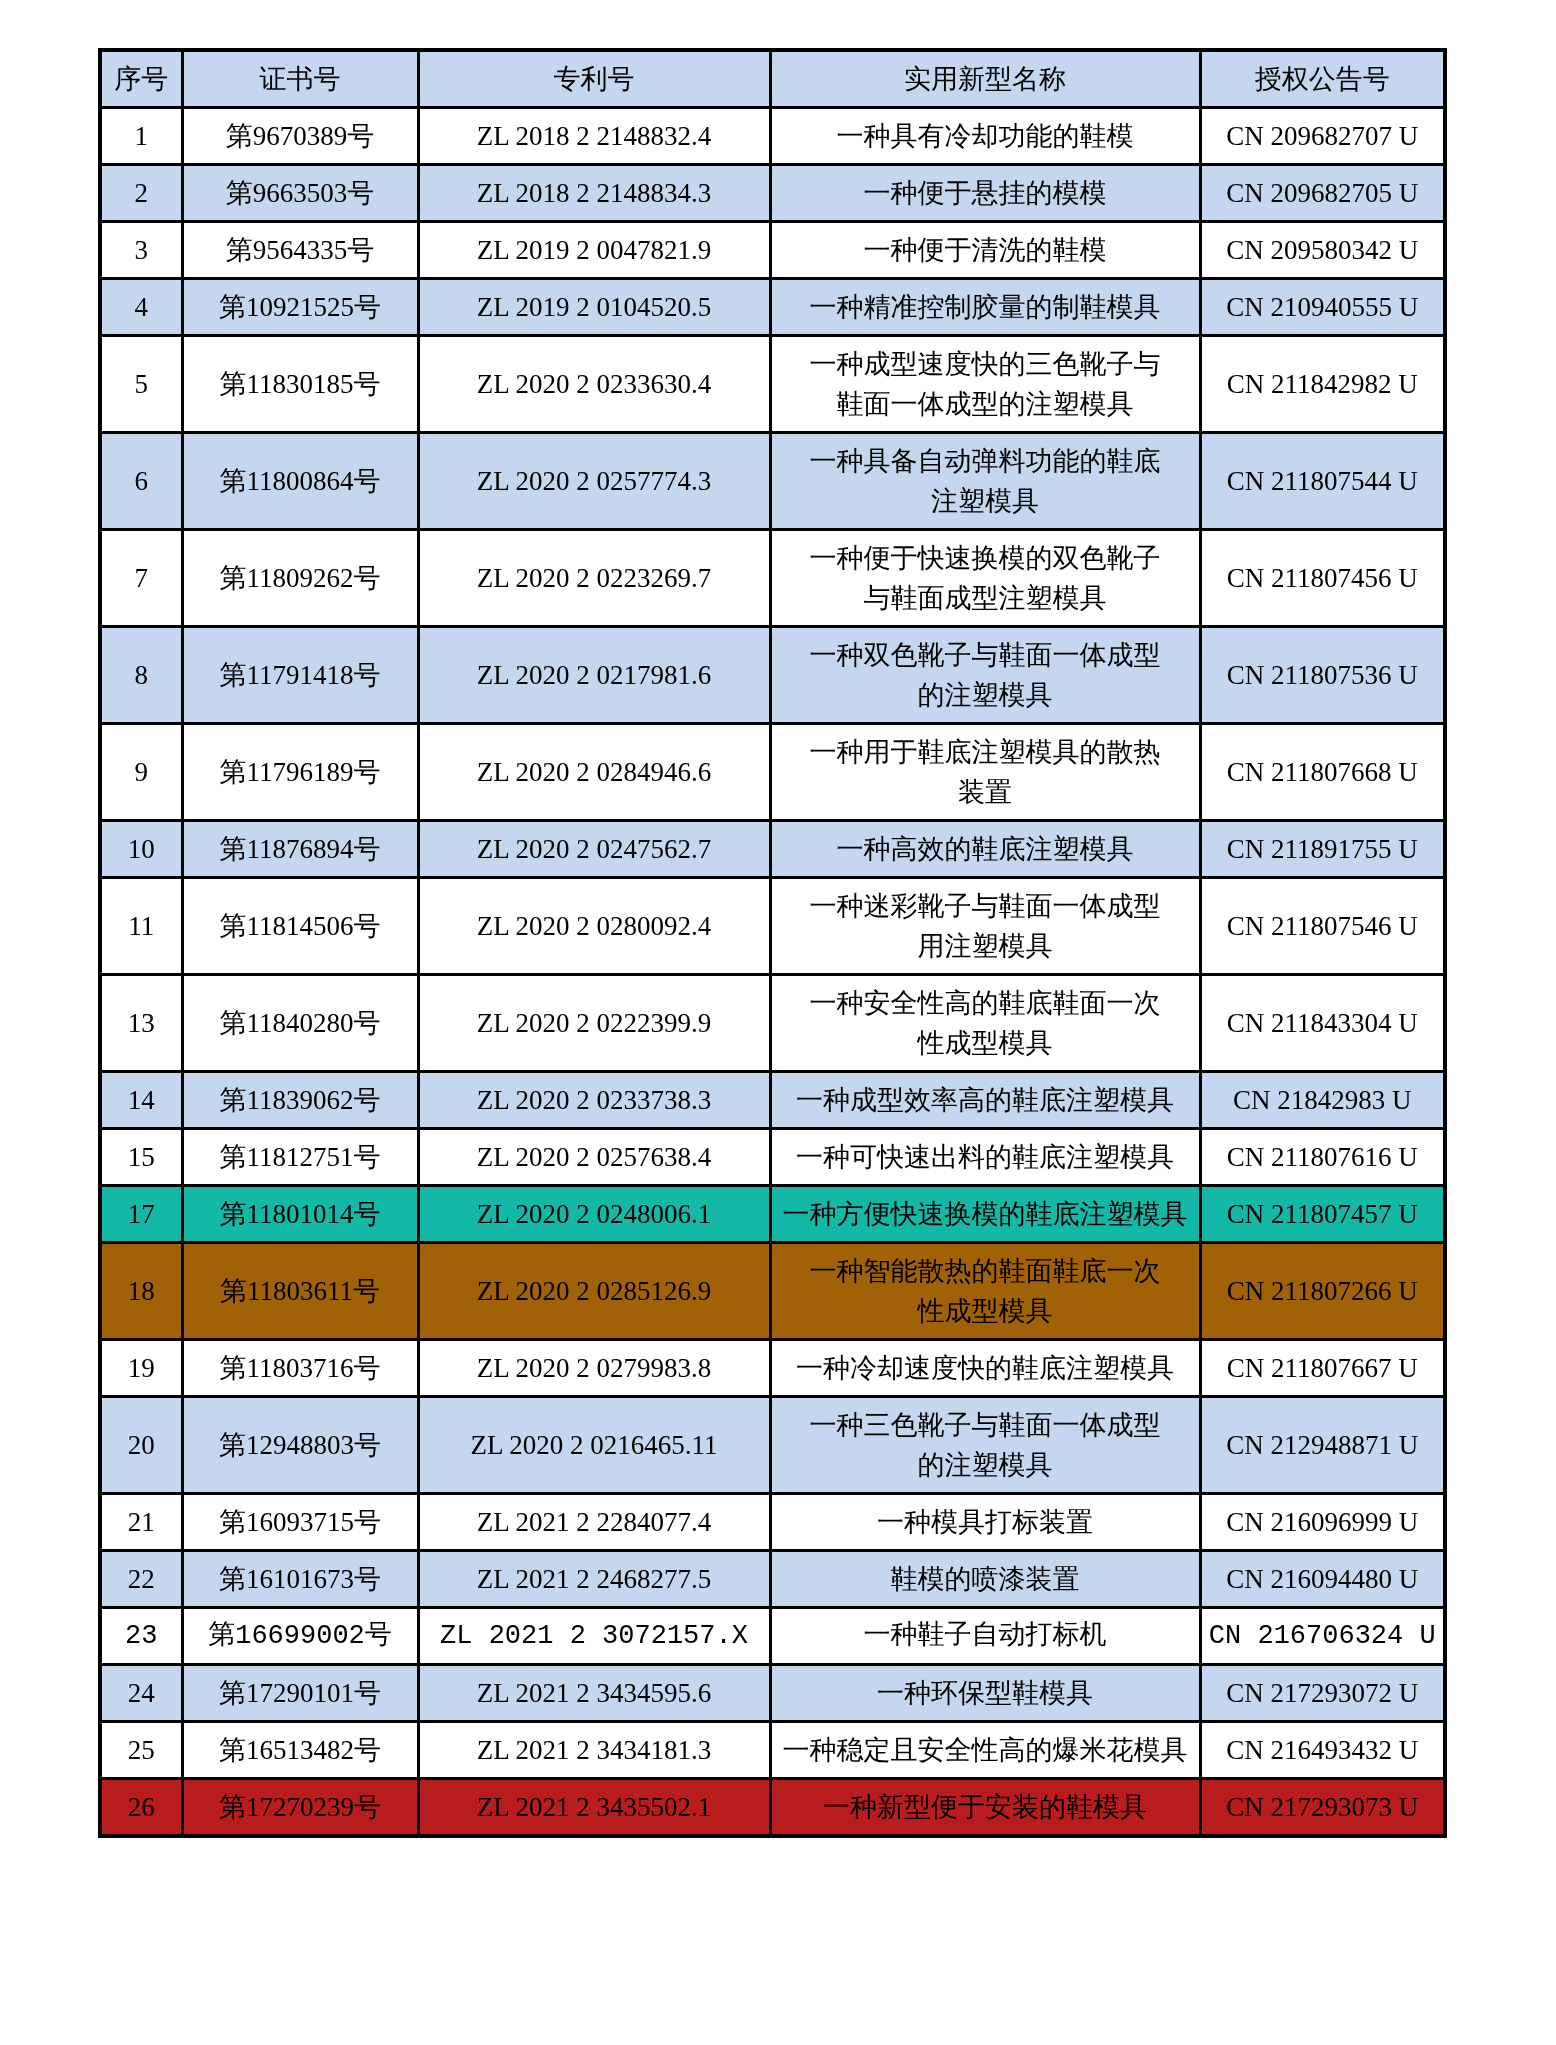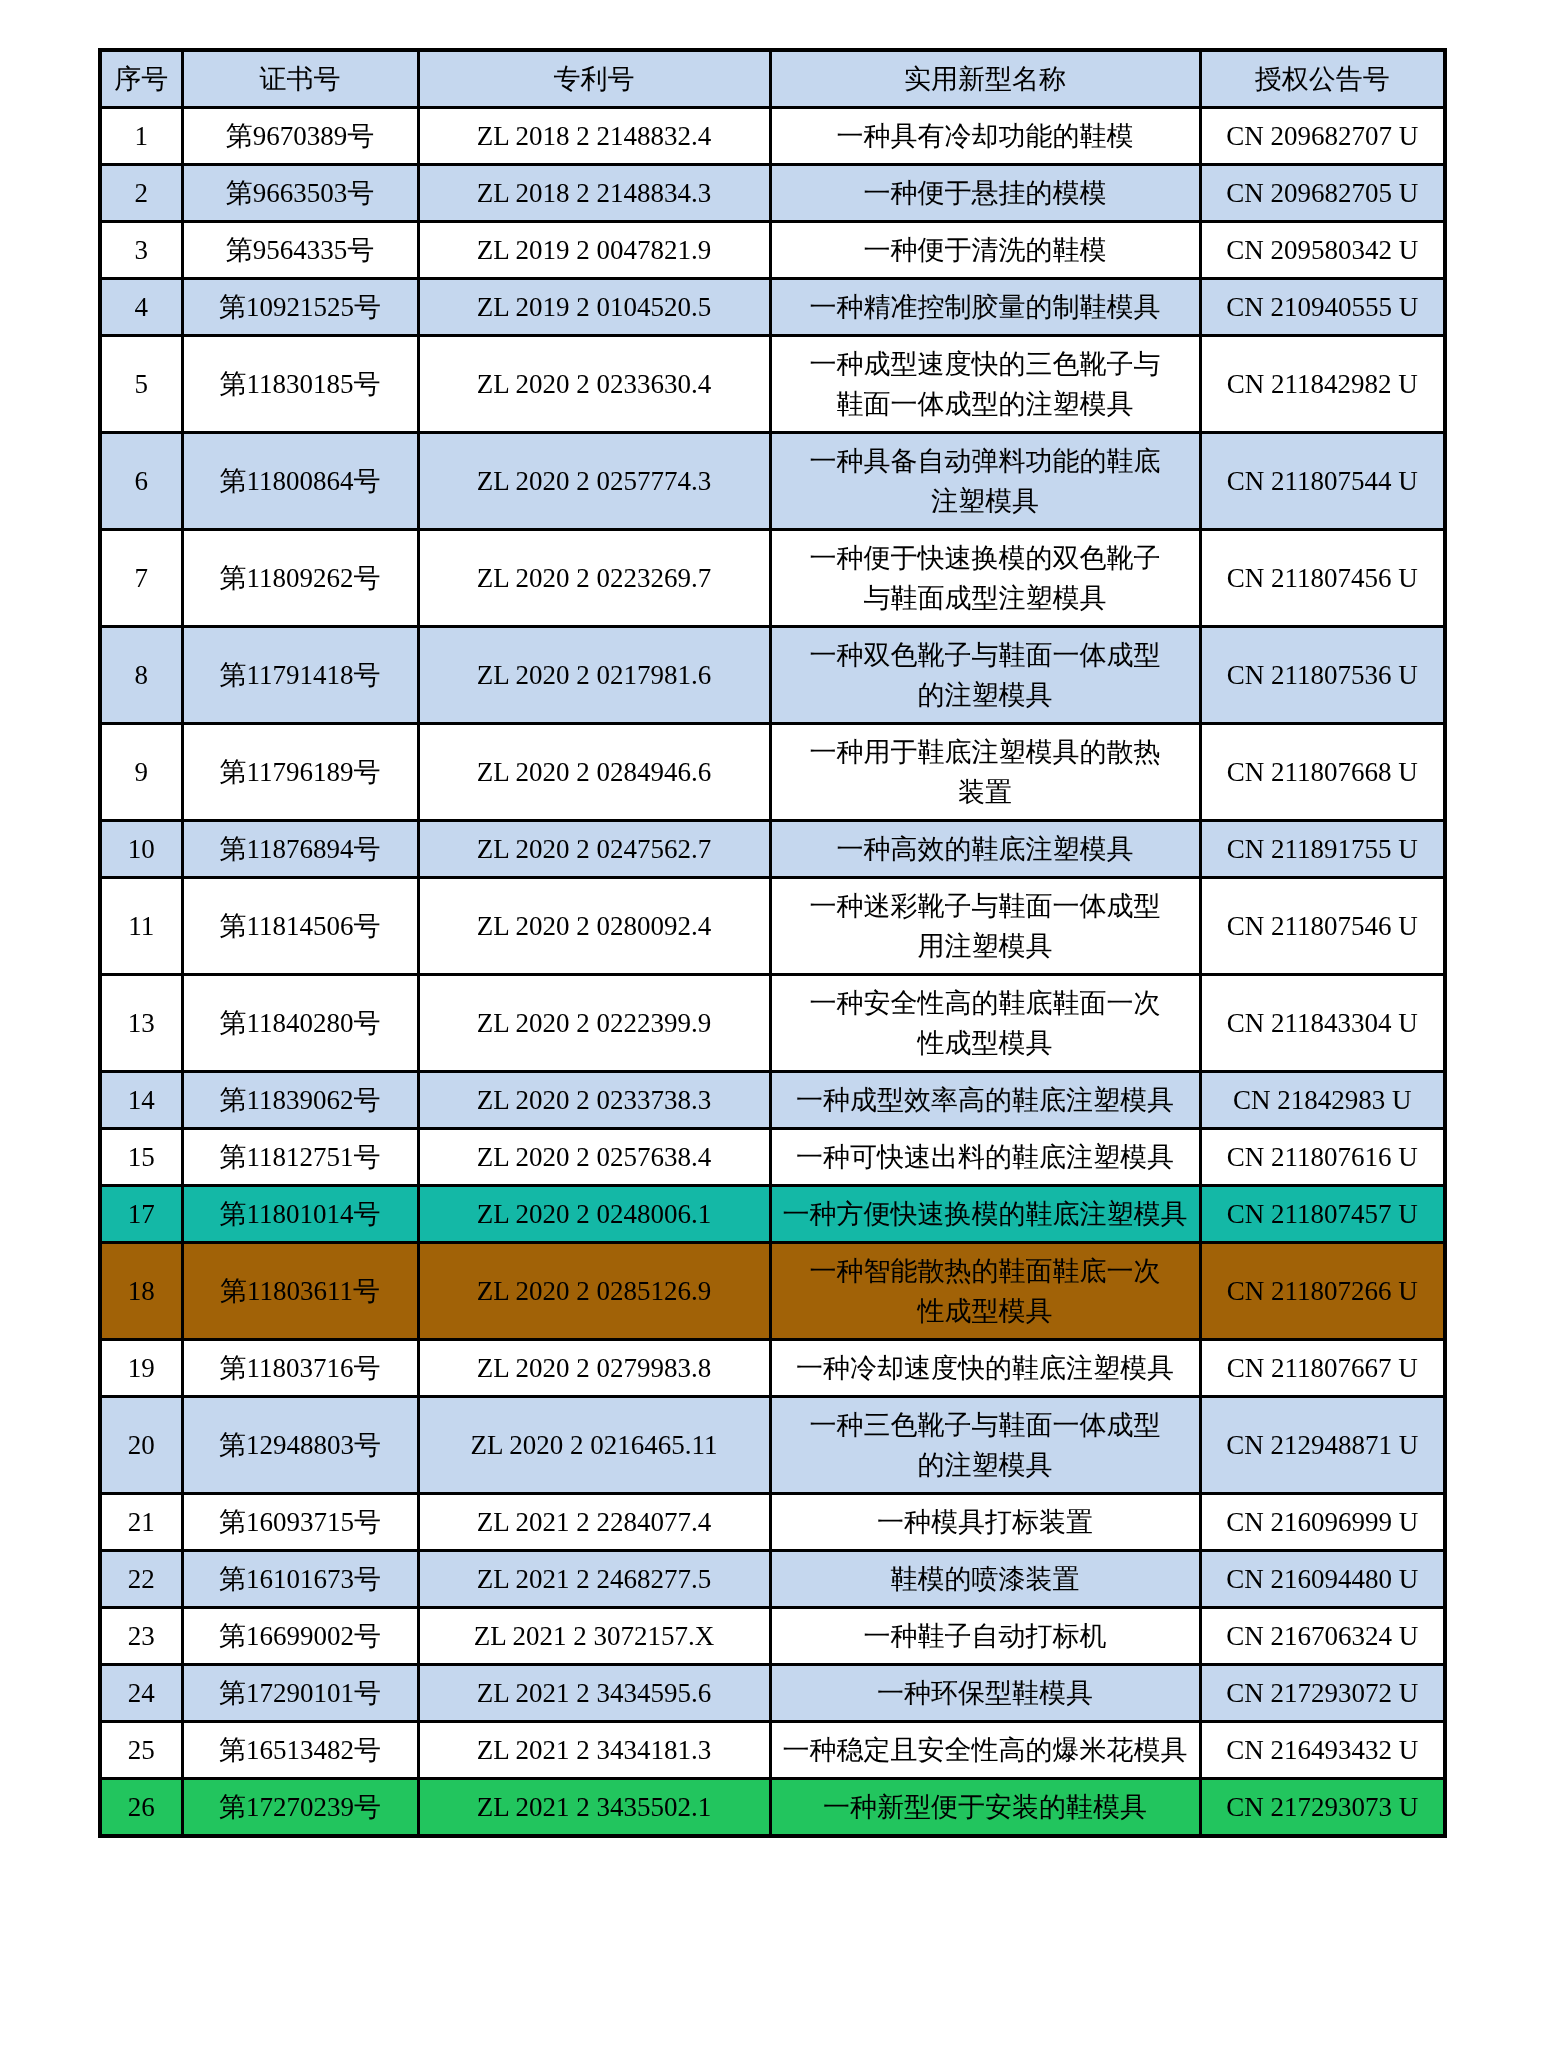--- a/index.html
+++ b/index.html
@@ -212,42 +212,42 @@
           <td class="c-name">一种模具打标装置</td>
           <td class="c-pub">CN 216096999 U</td>
         </tr>
         <tr style="background: rgb(197, 215, 238);">
           <td class="c-no">22</td>
           <td class="c-cert">第16101673号</td>
           <td class="c-patent">ZL 2021 2 2468277.5</td>
           <td class="c-name">鞋模的喷漆装置</td>
           <td class="c-pub">CN 216094480 U</td>
         </tr>
-        <tr style="background: rgb(255, 255, 255);">
+        <tr style="background: rgb(255, 255, 255); font-family: Liberation Mono, monospace;">
           <td class="c-no">23</td>
           <td class="c-cert">第16699002号</td>
           <td class="c-patent">ZL 2021 2 3072157.X</td>
           <td class="c-name">一种鞋子自动打标机</td>
           <td class="c-pub">CN 216706324 U</td>
         </tr>
         <tr style="background: rgb(197, 215, 238);">
           <td class="c-no">24</td>
           <td class="c-cert">第17290101号</td>
           <td class="c-patent">ZL 2021 2 3434595.6</td>
           <td class="c-name">一种环保型鞋模具</td>
           <td class="c-pub">CN 217293072 U</td>
         </tr>
         <tr style="background: rgb(255, 255, 255);">
           <td class="c-no">25</td>
           <td class="c-cert">第16513482号</td>
           <td class="c-patent">ZL 2021 2 3434181.3</td>
           <td class="c-name">一种稳定且安全性高的爆米花模具</td>
           <td class="c-pub">CN 216493432 U</td>
         </tr>
-        <tr style="background: #22c55e;">
+        <tr style="background: #b91c1c;">
           <td class="c-no">26</td>
           <td class="c-cert">第17270239号</td>
           <td class="c-patent">ZL 2021 2 3435502.1</td>
           <td class="c-name">一种新型便于安装的鞋模具</td>
           <td class="c-pub">CN 217293073 U</td>
         </tr>
       </tbody>
   </table>
 </div>
 

